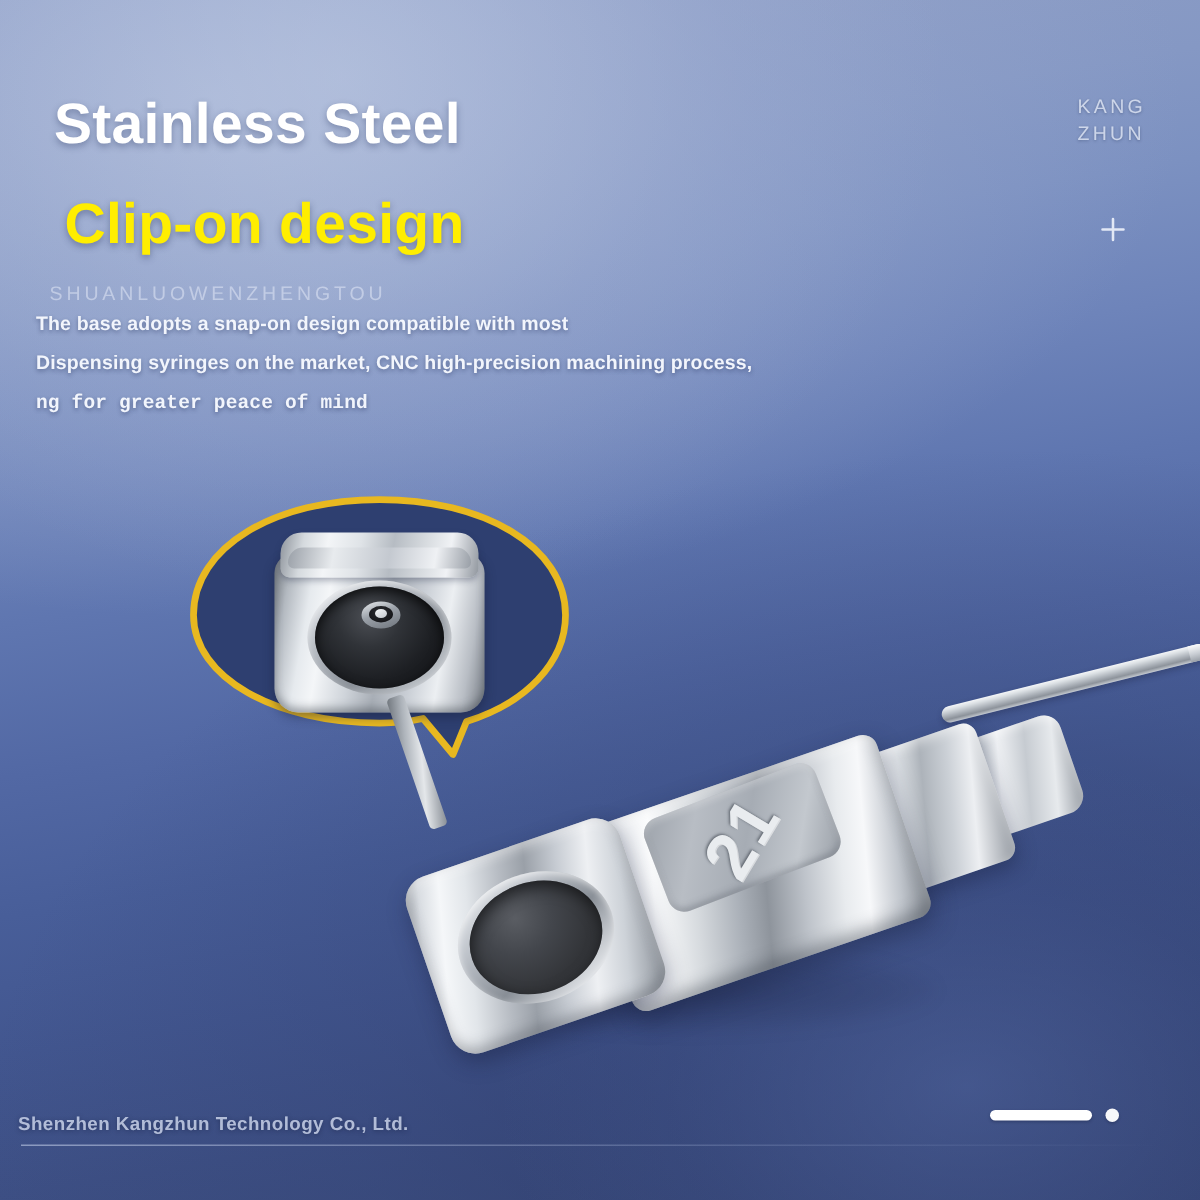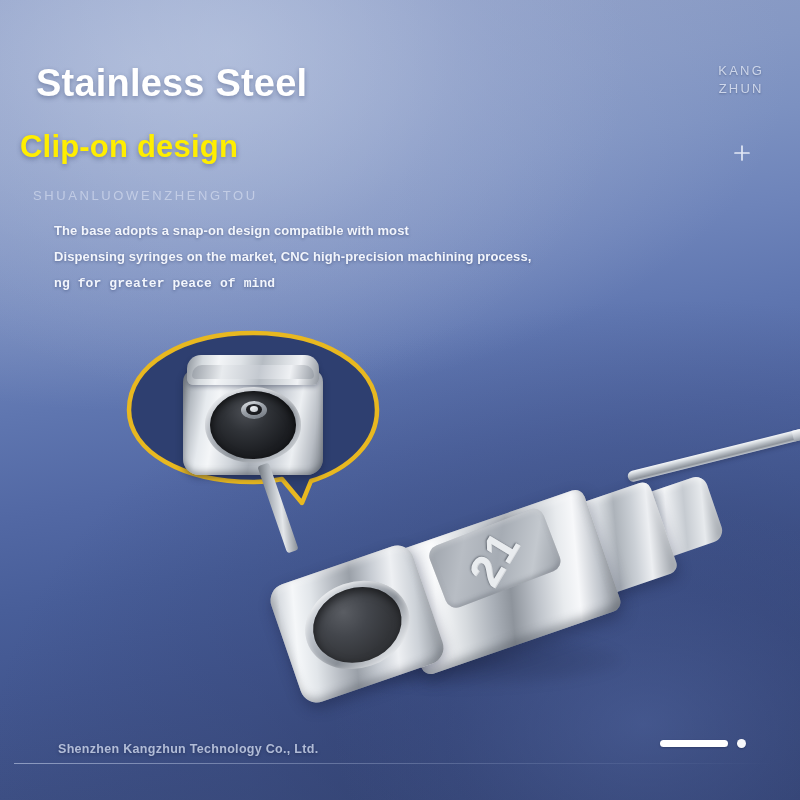--- a/index.html
+++ b/index.html
@@ -41,54 +41,54 @@
   #glowCorner {
     position:absolute; right:-12%; bottom:-18%;
     width:70%; height:55%;
     background:radial-gradient(ellipse at 55% 50%, rgba(96,120,184,.42) 0%, rgba(80,102,164,.16) 45%, rgba(70,90,150,0) 72%);
     pointer-events:none;
   }
 
   
   #brand {
     position:absolute; right:36px; top:62px;
-    text-align:center; line-height:1.42;
+    line-height:1.42;
     font-size:13px; letter-spacing:2.2px;
     color:rgba(228,234,248,.80);
     font-weight:400;
     text-shadow:0 1px 2px rgba(30,42,78,.35);
   }
   #brand .bl { display:block; }
   #plus-icon {
     position:absolute; right:46px; top:141px;
     width:24px; height:24px;
     opacity:.9;
   }
 
   
   #h1 {
     position:absolute; left:36px; top:62px;
     font-size:38px; font-weight:bold; color:#ffffff;
     letter-spacing:.2px;
     text-shadow:0 2px 5px rgba(38,50,92,.38);
   }
   #h2 {
-    position:absolute; left:20px; top:129px;
-    font-size:31px; font-weight:bold; color:#ffee00;
+    position:absolute; left:43px; top:129px;
+    font-size:38px; font-weight:bold; color:#ffee00;
     letter-spacing:.2px;
     text-shadow:0 2px 5px rgba(38,50,92,.42);
   }
   #pinyin {
     position:absolute; left:33px; top:188px;
     font-size:13px; letter-spacing:2.6px; font-weight:400;
     color:rgba(226,232,246,.55);
   }
 
   
-  #copy { position:absolute; left:24px; top:223px; width:560px;margin-left:30px; }
+  #copy { position:absolute; left:24px; top:208px; width:560px; }
   #copy .ln {
     color:#f2f5fc; font-weight:bold; font-size:13px;
     line-height:1.26; margin-bottom:10px;
     text-shadow:0 1px 3px rgba(34,46,88,.45);
     letter-spacing:.1px;
   }
   #copy .ln:last-child { margin-bottom:0;font-family:Liberation Mono, monospace; }
 
   
   #callout {
@@ -260,21 +260,20 @@
     background:linear-gradient(180deg,#fafbfc 0%,#c8cdd3 55%,#9aa0a8 100%);
   }
 
   
   #company {
     position:absolute; left:12px; bottom:44px;
     font-size:12.5px; font-weight:bold;
     color:rgba(214,223,243,.78);
     letter-spacing:.3px;
     text-shadow:0 1px 3px rgba(24,34,68,.5);
-    margin-left:46px;
   }
   #footline {
     position:absolute; left:14px; bottom:36px;
     width:760px; height:1px;
     background:linear-gradient(90deg, rgba(205,216,240,.55) 0%, rgba(190,203,233,.35) 40%, rgba(170,186,222,.18) 70%, rgba(150,168,208,0) 100%);
   }
   #pager {
     position:absolute; right:54px; bottom:52px;
     display:flex; align-items:center; gap:9px;
   }

